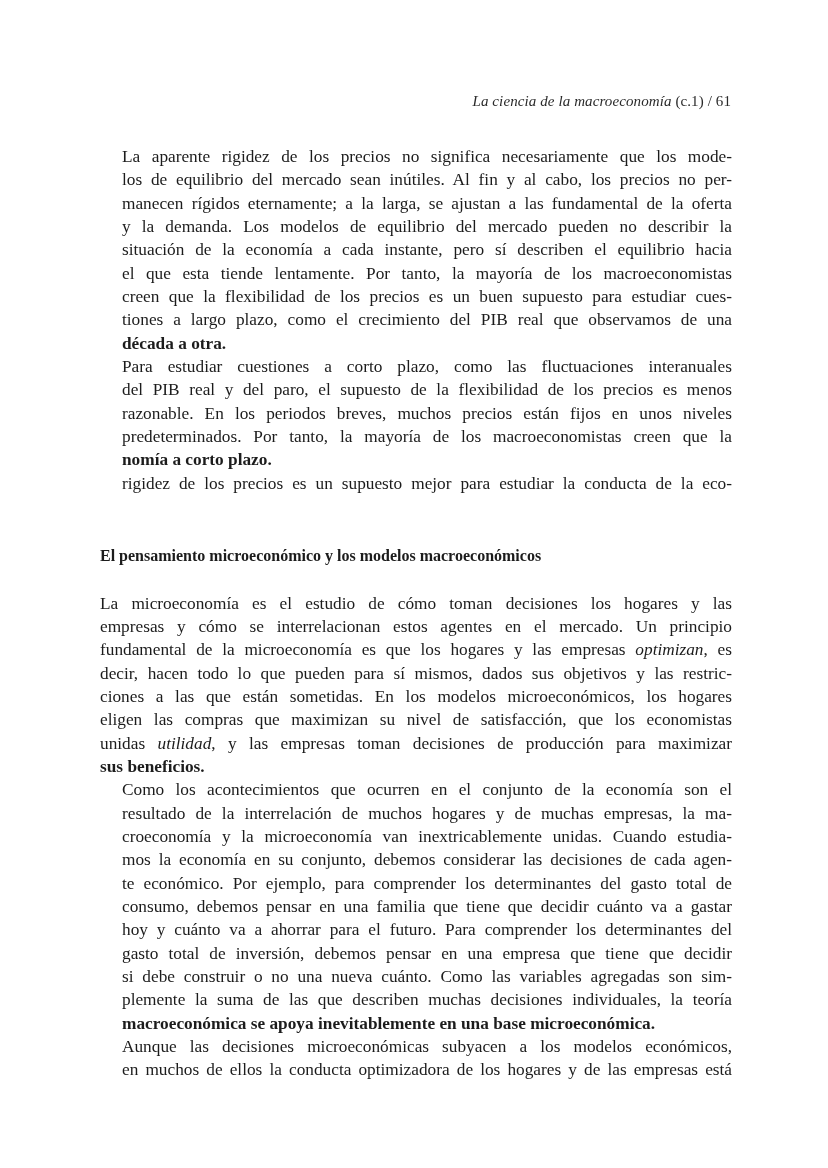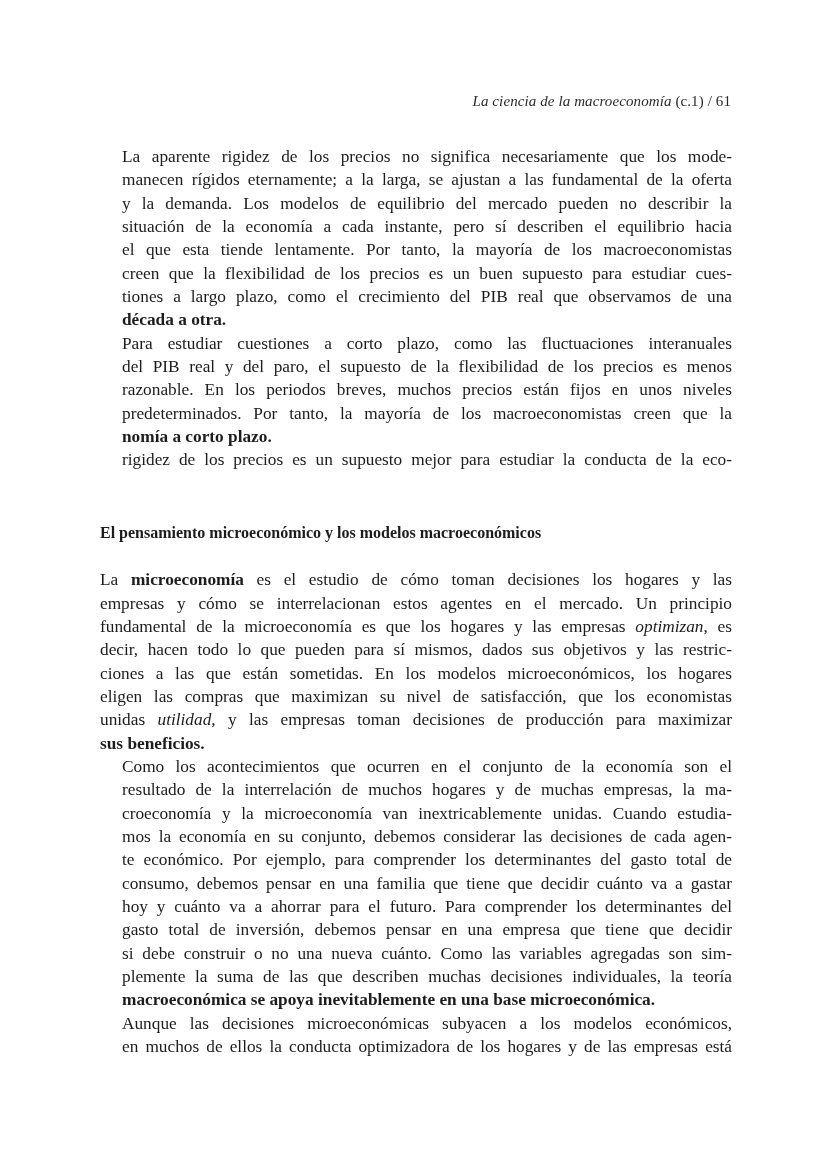--- a/index.html
+++ b/index.html
@@ -22,39 +22,40 @@
     }
     .body p { margin: 0; text-indent: 22px; }
     .body p.noindent { text-indent: 0; }
     .heading {
       font-weight: bold; font-size: 16px; text-indent: 0 !important;
       margin-top: 49px !important; margin-bottom: 24px !important;
       text-align: left !important;
     }
     .line { display: block; text-align: justify; text-align-last: justify; }
     .line.last { text-align-last: left; font-weight: bold; }
-    b { font-weight: bold; }
+    b { font-weight: normal; }
     i { font-style: italic; }
   </style>
 </head>
 <body>
 
 <div class="page">
 
   <div class="running-head">
     <span class="title">La ciencia de la macroeconomía</span>
     <span>(c.1)</span>
     <span>/</span>
     <span>61</span>
   </div>
 
   <div class="body">
 
     <p>
       <span class="line">La aparente rigidez de los precios no significa necesariamente que los mode-</span>
+      <span class="line">los de equilibrio del mercado sean inútiles. Al fin y al cabo, los precios no per-</span>
       <span class="line">manecen rígidos eternamente; a la larga, se ajustan a las fundamental de la oferta</span>
       <span class="line">y la demanda. Los modelos de equilibrio del mercado pueden no describir la</span>
       <span class="line">situación de la economía a cada instante, pero sí describen el equilibrio hacia</span>
       <span class="line">el que esta tiende lentamente. Por tanto, la mayoría de los macroeconomistas</span>
       <span class="line">creen que la flexibilidad de los precios es un buen supuesto para estudiar cues-</span>
       <span class="line">tiones a largo plazo, como el crecimiento del PIB real que observamos de una</span>
       <span class="line last">década a otra.</span>
     </p>
 
     <p>

